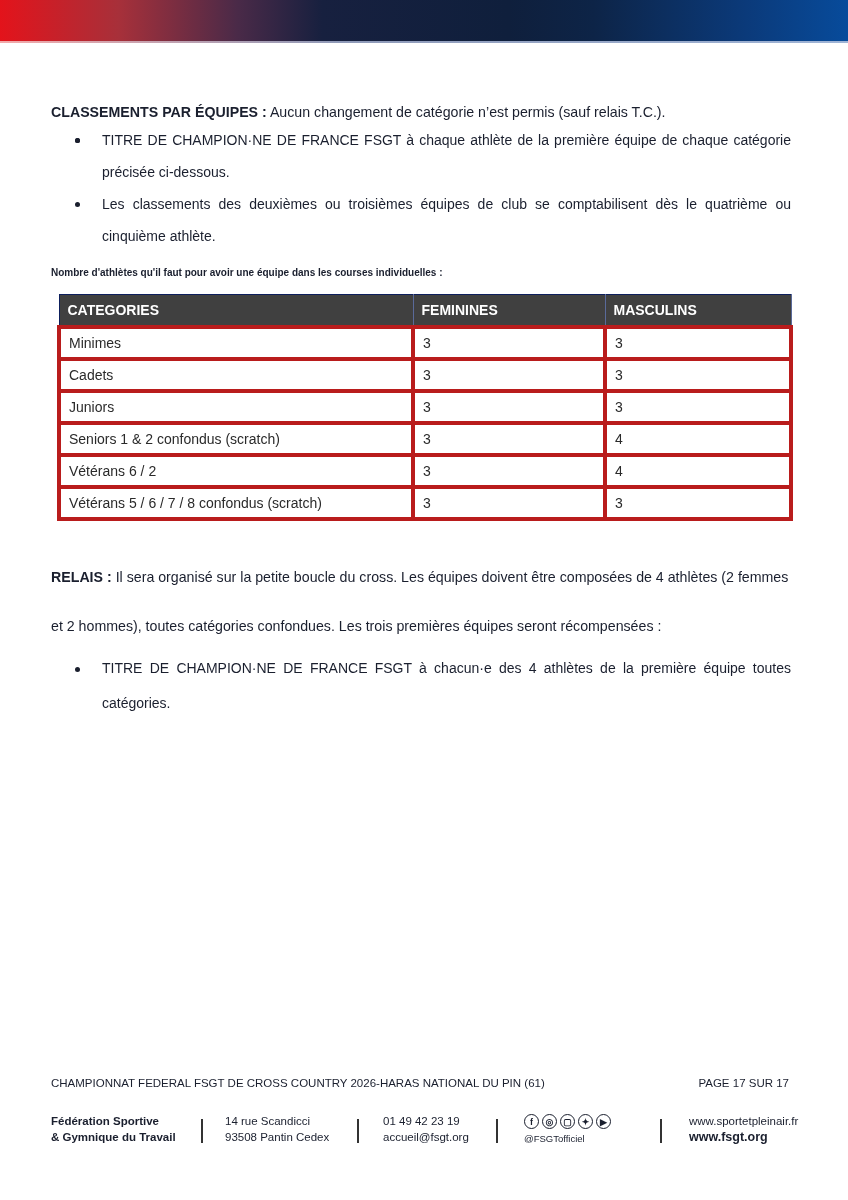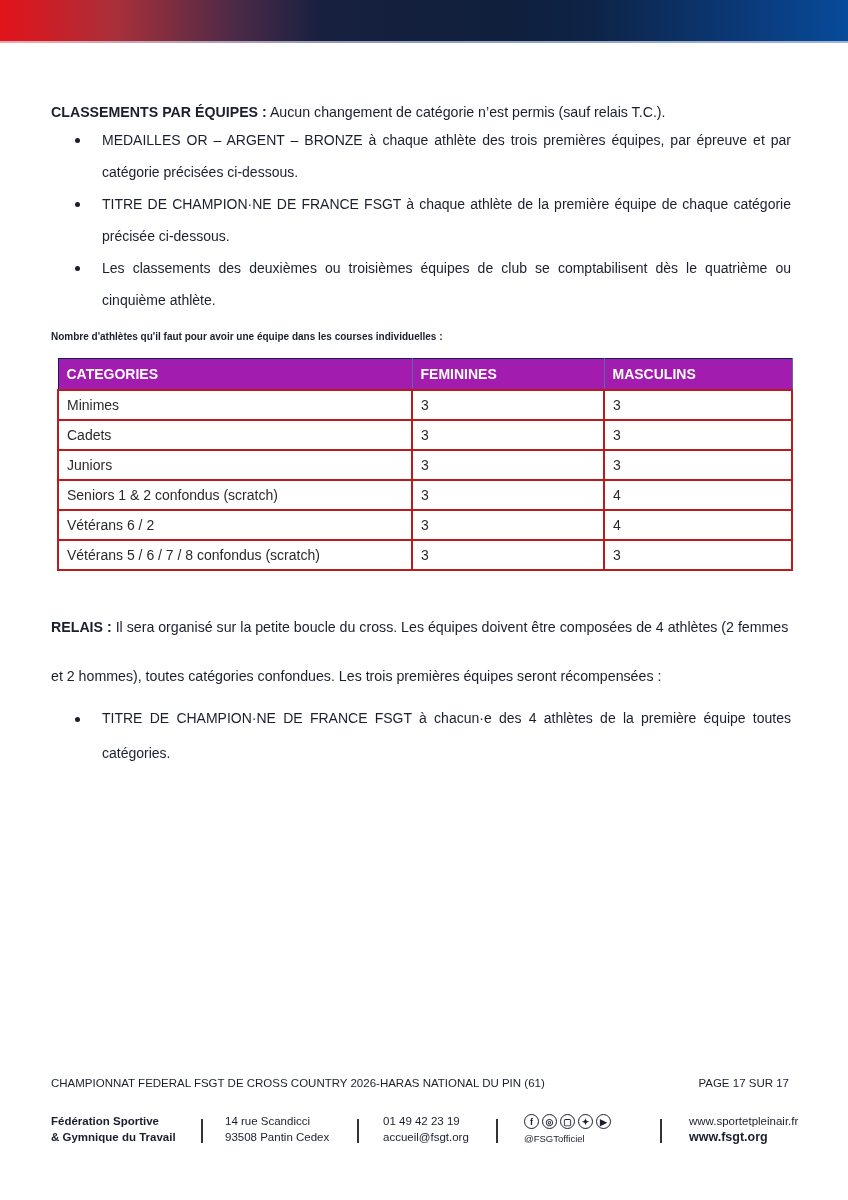--- a/index.html
+++ b/index.html
@@ -29,25 +29,25 @@
     background: #1a1f2e;
   }
   .sec1-title { margin-top: 12px; }
   .list1 { margin-top: 6px; }
   .subtitle { font-weight: bold; margin-top: 10px; line-height: 22px; font-size: 10px; }
   table.cats {
     margin-top: 10px; margin-left: 6px; border-collapse: collapse; width: 736px;
     font-size: 14px;
   }
   table.cats th {
-    background: #a21caf; color: #fff; text-align: left; font-weight: bold;
+    background: #404040; color: #fff; text-align: left; font-weight: bold;
     padding: 0 8px; height: 30px; border: 1px solid #0d1f5c; border-right: 1px solid #5a6a9a;
   }
   table.cats td {
-    padding: 0 8px; height: 28px; border: 2px solid #b91c1c; color: #2a2a2a;
+    padding: 0 8px; height: 28px; border: 4px solid #b91c1c; color: #2a2a2a;
   }
   table.cats .c1 { width: 337px; }
   table.cats .c2 { width: 175px; }
   .relais { margin-top: 32px; line-height: 49px; }
   .list2 li { line-height: 35px !important; }
   .list2 li .dot { top: 16px !important; }
   .footer-line {
     position: absolute; top: 1077px; left: 51px; width: 738px; font-size: 11.5px; color: #1a1f2e;
   }
   .footer-line .page { position: absolute; right: 0; top: 0; }
@@ -72,21 +72,21 @@
   .handle { font-size: 9.5px; margin-top: 2px; }
 </style>
 </head>
 <body>
 
 <div class="topbar"></div>
 
 <div class="content">
   <p class="para sec1-title"><b>CLASSEMENTS PAR ÉQUIPES :</b><span> Aucun changement de catégorie n’est permis (sauf relais T.C.).</span></p>
   <ul class="bullets list1">
-    <li><span class="dot"></span><span>MEDAILLES OR – ARGENT – BRONZE à chaque athlète des trois premières équipes, par épreuve et par catégorie précisées ci-dessous.</span></li>
+    <li><span class="dot"></span></li>
     <li><span class="dot"></span><span>TITRE DE CHAMPION·NE DE FRANCE FSGT à chaque athlète de la première équipe de chaque catégorie précisée ci-dessous.</span></li>
     <li><span class="dot"></span><span>Les classements des deuxièmes ou troisièmes équipes de club se comptabilisent dès le quatrième ou cinquième athlète.</span></li>
   </ul>
   <div class="subtitle">Nombre d'athlètes qu'il faut pour avoir une équipe dans les courses individuelles :</div>
 
   <table class="cats">
     <thead>
       <tr>
         <th class="c1">CATEGORIES</th>
         <th class="c2">FEMININES</th>

